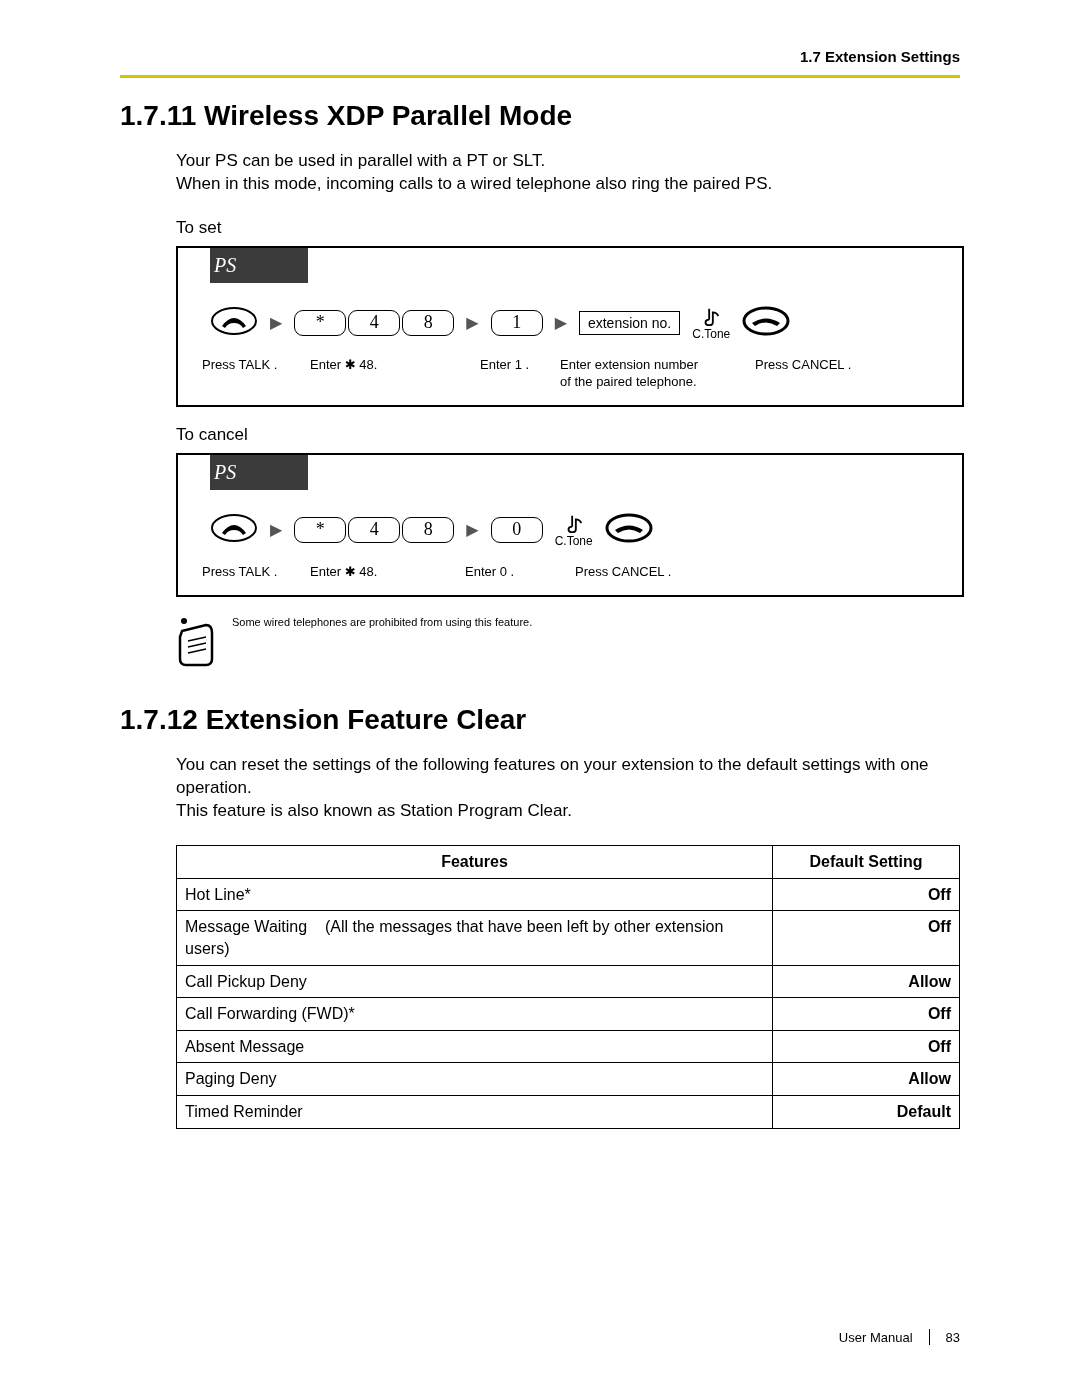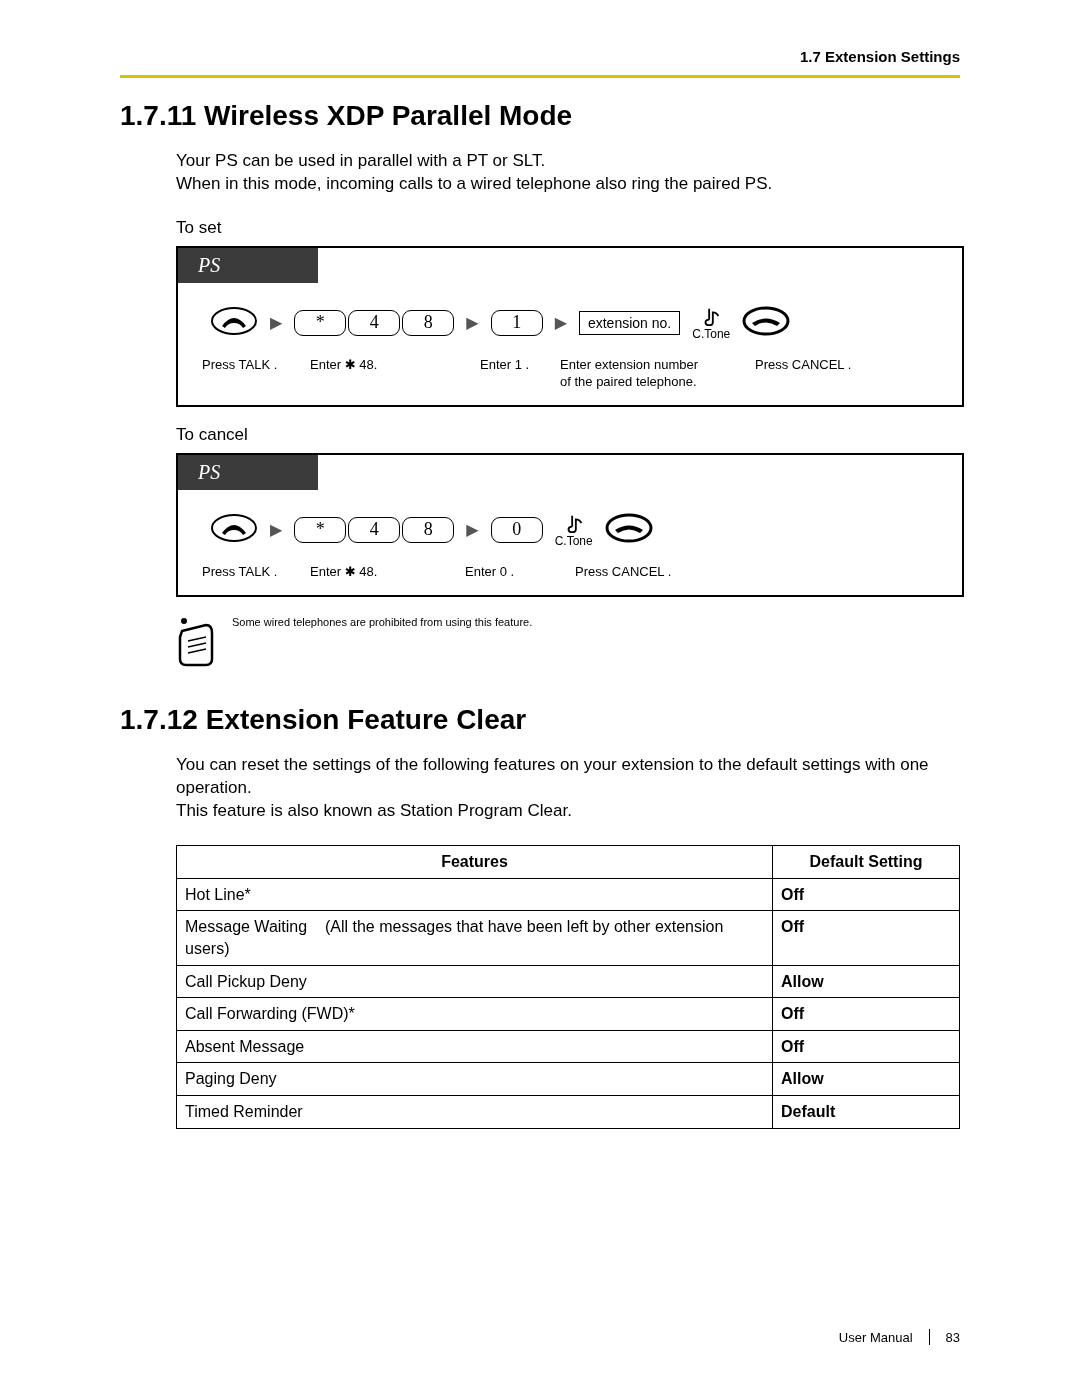--- a/index.html
+++ b/index.html
@@ -49,23 +49,24 @@
     border: 2px solid #000;
     margin-bottom: 18px;
     width: 100%;
   }
   .ps-tab {
     background: #3b3b3b;
     color: #fff;
     font-family: "Times New Roman", serif;
     font-style: italic;
     font-size: 20px;
-    width: 140px;
-    padding: 6px 20px;
+    width: 98px;
+    padding: 6px 4px;
     box-sizing: border-box;
+    margin-left: 32px;
   }
   .proc-content {
     padding: 22px 20px 14px 20px;
   }
   .icon-row {
     display: flex;
     align-items: center;
     gap: 12px;
     margin-left: 12px;
   }
@@ -140,21 +141,21 @@
     vertical-align: top;
     line-height: 1.35;
   }
   table.features th {
     font-weight: bold;
     text-align: center;
   }
   table.features td.default, table.features th.default {
     width: 170px;
   }
-  table.features td.default { font-weight: bold; }
+  table.features td.default { font-weight: bold; text-align: right; }
   td.msg-sub {
     font-size: 16px;
   }
 
   .footer {
     position: absolute;
     bottom: 52px;
     right: 120px;
     font-size: 13px;
     display: flex;

